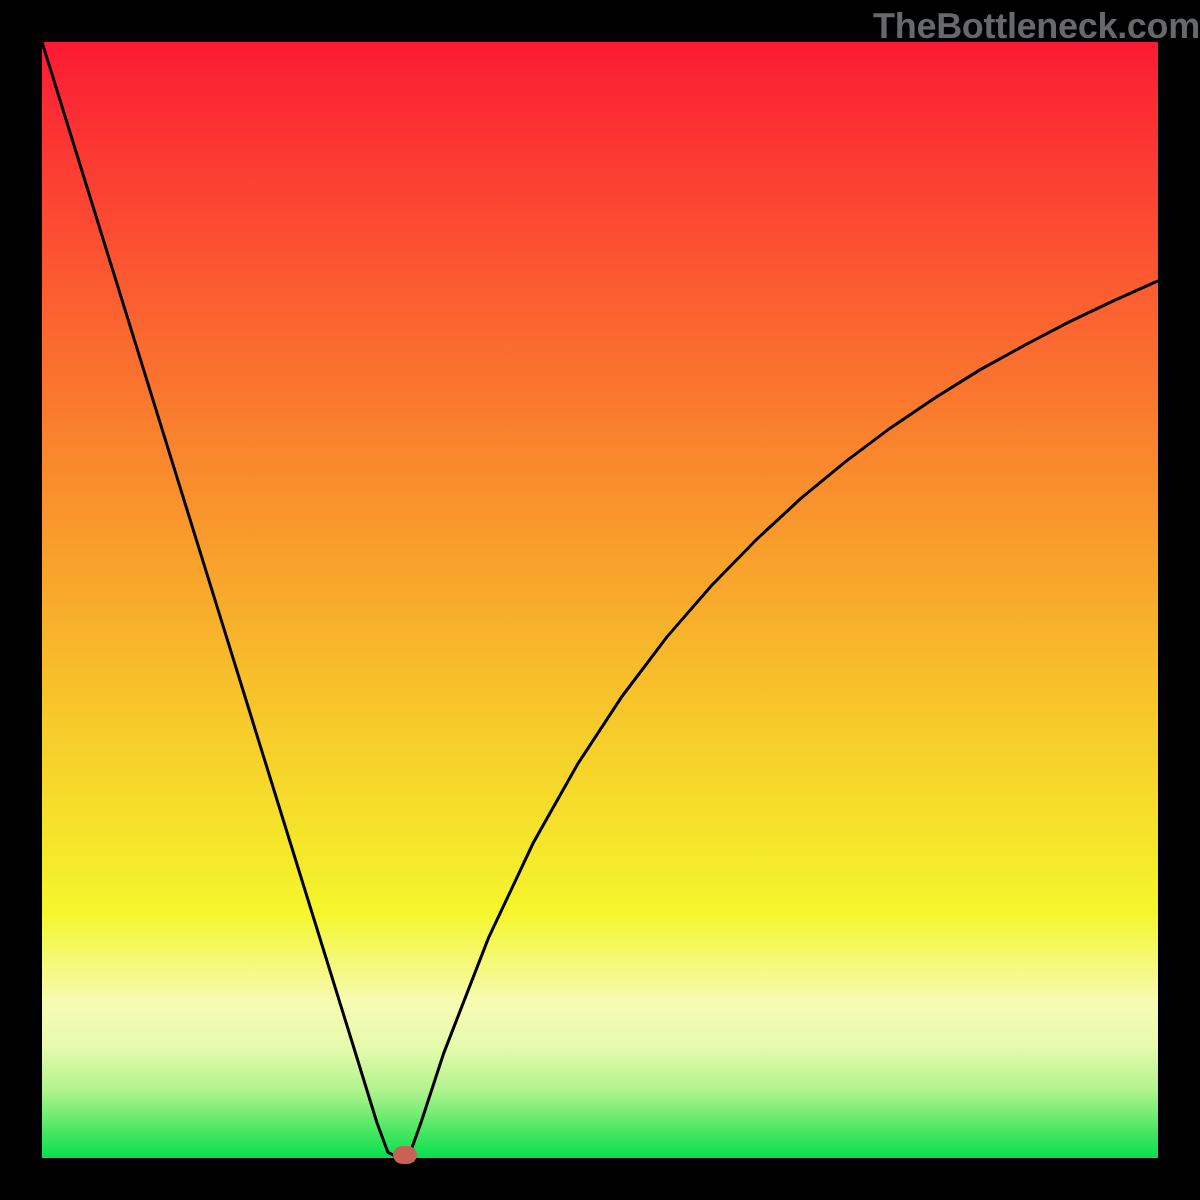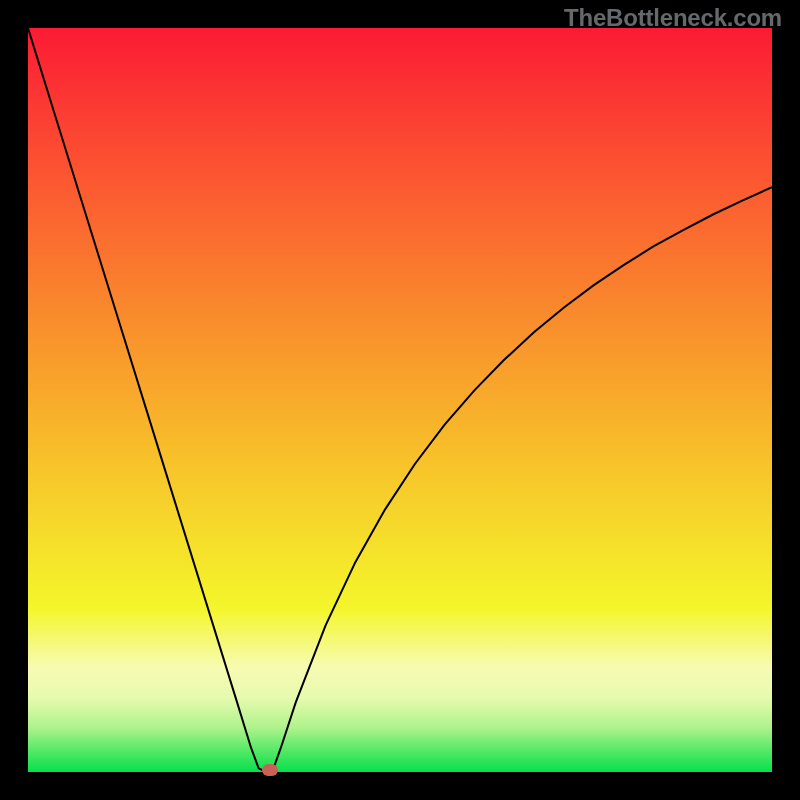--- a/index.html
+++ b/index.html
@@ -12,21 +12,21 @@
   }
   .frame {
     position: relative;
     width: 800px;
     height: 800px;
     background: #000;
   }
   .watermark {
     position: absolute;
     top: 4px;
-    right: 18px;
+    right: 0;
     font-family: Arial, Helvetica, sans-serif;
     font-size: 24px;
     font-weight: 600;
     color: #66696b;
     letter-spacing: -0.2px;
     z-index: 5;
   }
   svg.plot {
     position: absolute;
     left: 28px;

